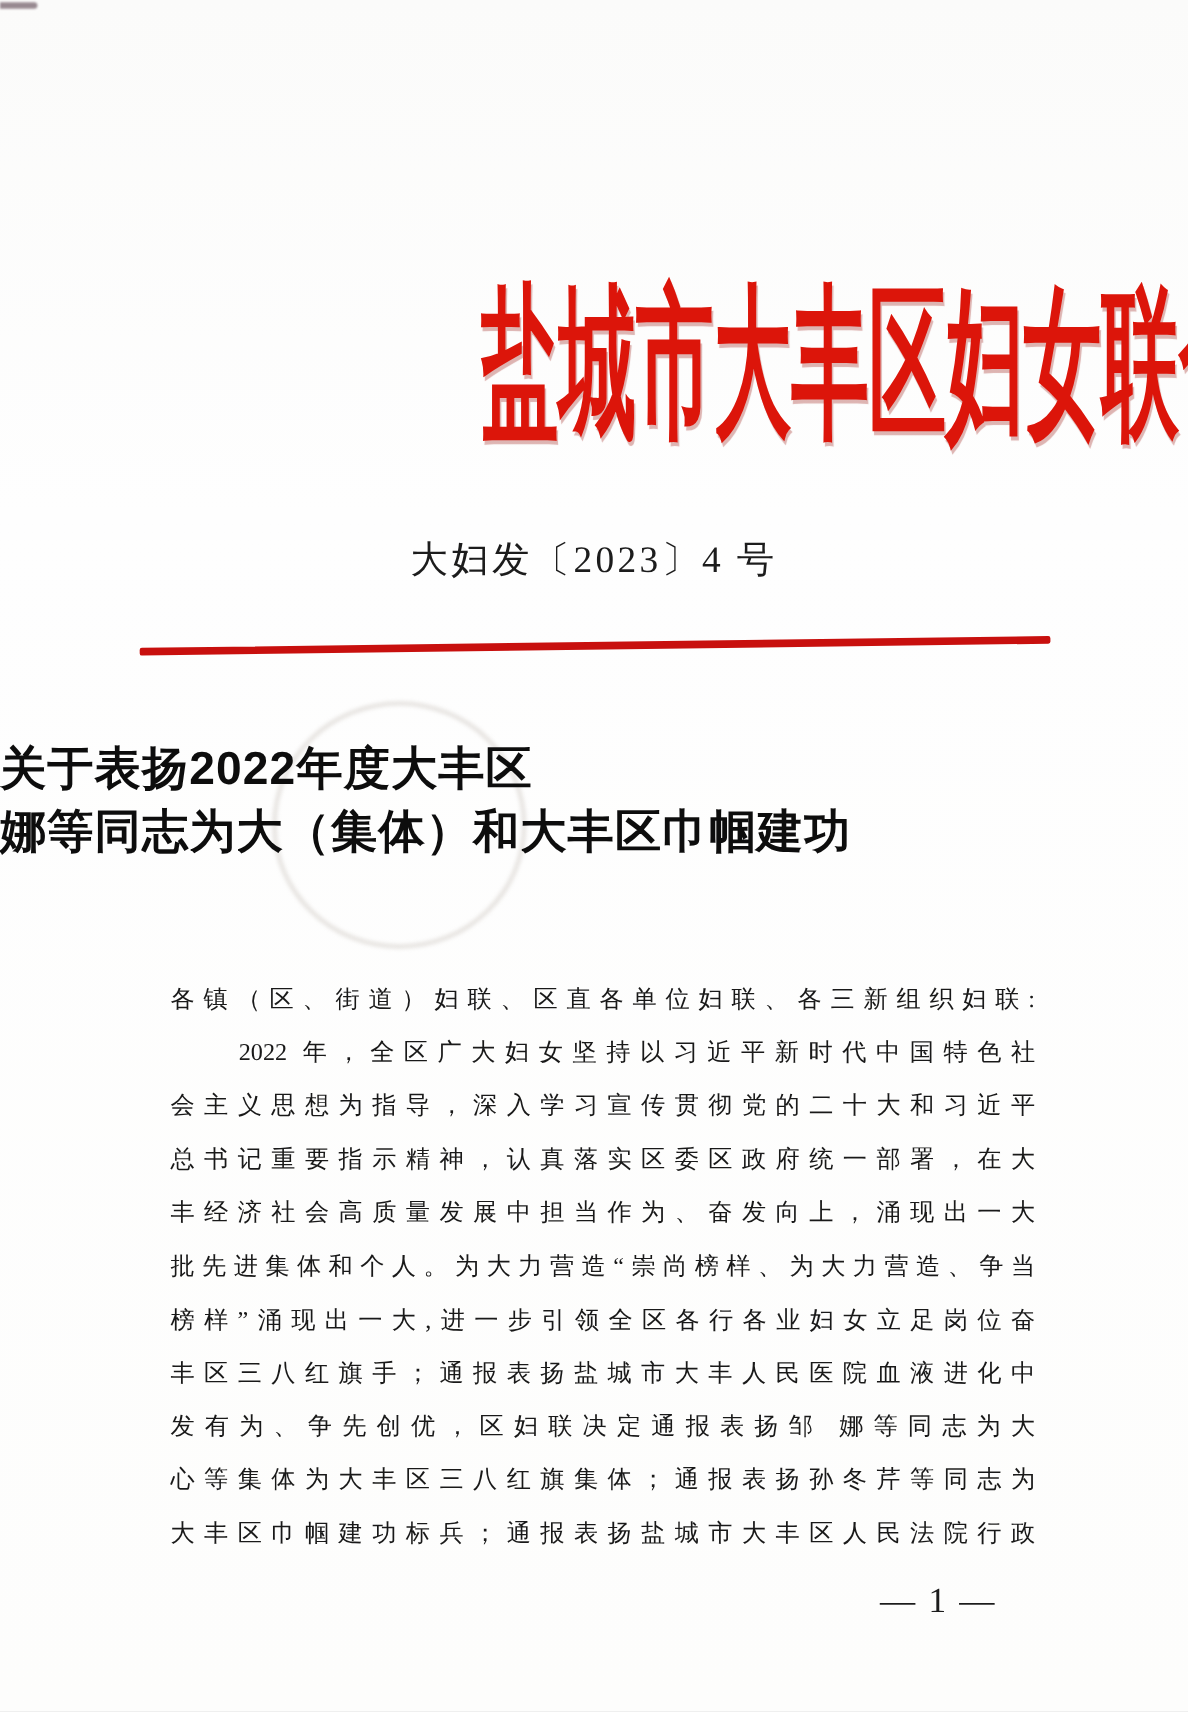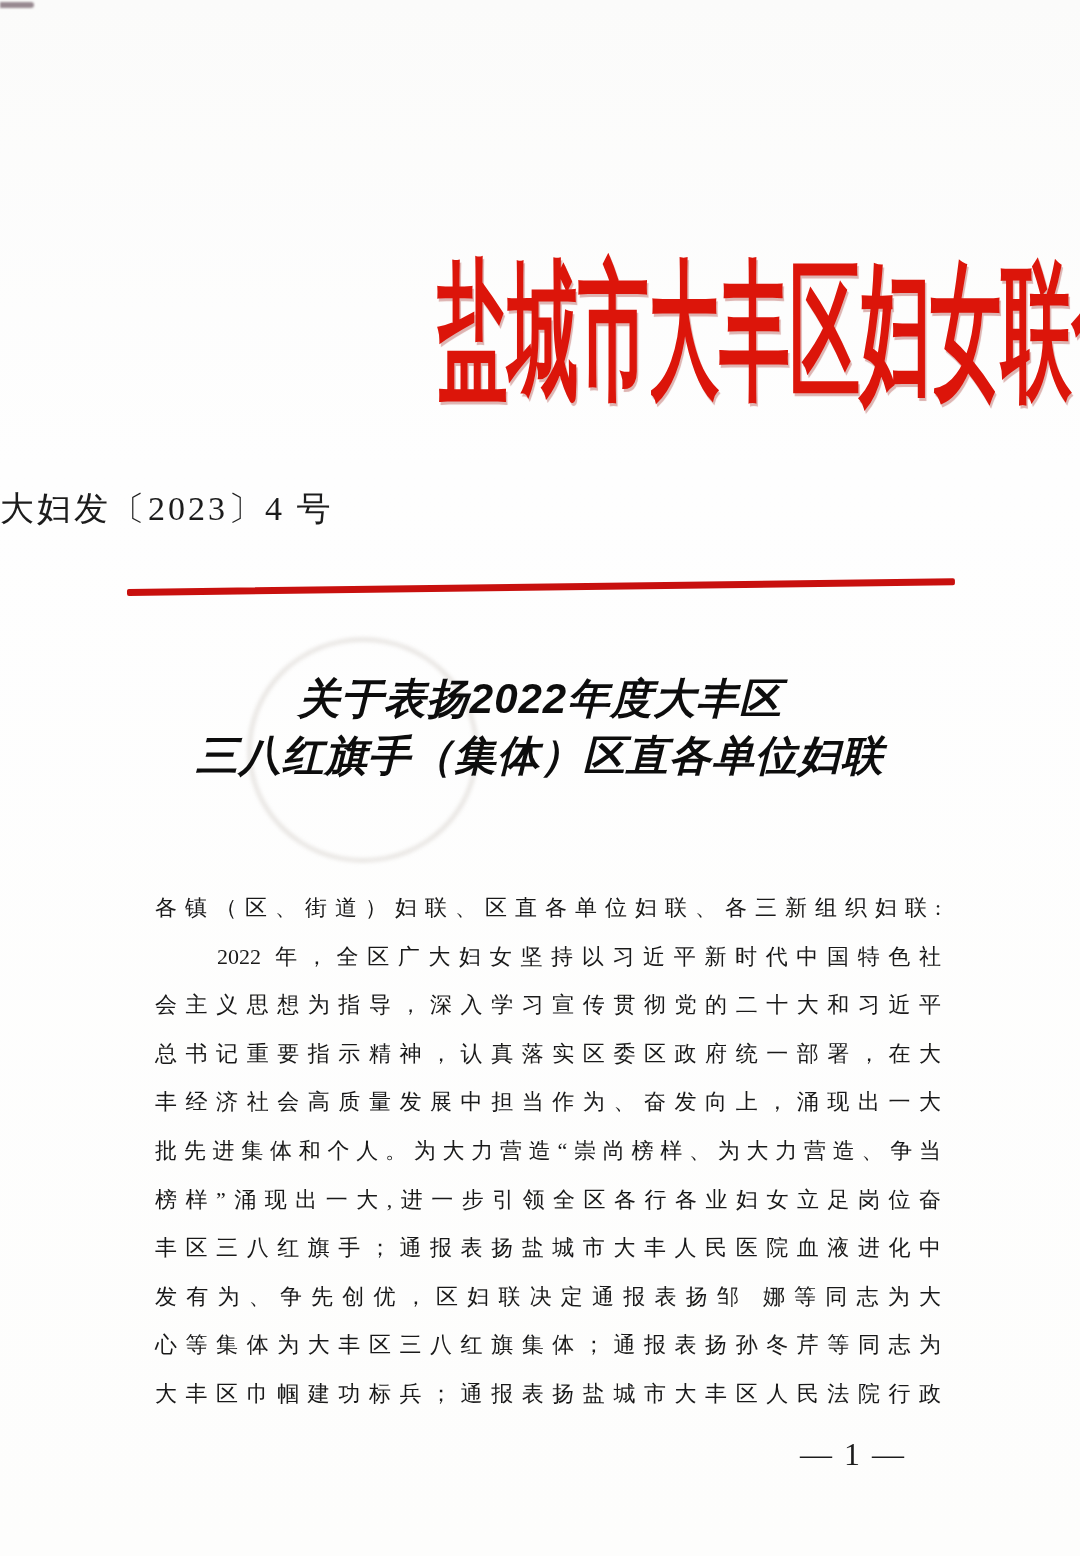--- a/index.html
+++ b/index.html
@@ -27,44 +27,44 @@
     font-family:"Liberation Serif", serif; font-weight:bold;
     font-size:150px; line-height:160px;
     color:#dc150a;
     transform:scaleX(0.47); transform-origin:50% 50%;
     text-shadow:3px 3px 1px rgba(150,12,6,0.30);
   }
 
   
   .docnum {
     position:absolute; top:486px; left:0; right:0;
-    font-size:34px; letter-spacing:3px; color:#1c1c1c;
+    text-align:center; font-size:34px; letter-spacing:3px; color:#1c1c1c;
   }
 
   
   .divider {
     position:absolute; left:127px; top:589px; width:828px; height:7px;
     background:#c8100e; border-radius:2px;
     transform:rotate(-0.75deg); transform-origin:left center;
   }
 
   
   .seal-ghost {
     position:absolute; left:248px; top:638px; width:224px; height:218px;
     border:3px solid rgba(172,160,150,0.38); border-radius:50%;
     filter:blur(2px);
   }
 
   
   .title-block {
     position:absolute; top:670px; left:0; right:0;
-    text-align:center;
+    text-align:left;
     font-family:"Liberation Sans", sans-serif;
     font-weight:700; font-size:42px; line-height:57px;
-    letter-spacing:1px; color:#0d0d0d;font-style:italic;
+    letter-spacing:1px; color:#0d0d0d;
   }
 
   
   .body-block {
     position:absolute; left:155px; top:884px; width:786px;
     font-size:22px; line-height:48.6px; color:#191919;
   }
   .body-line { text-align:justify; text-align-last:justify; height:48.6px; overflow:visible; }
   .body-line.indent { padding-left:62px; }
 
@@ -86,21 +86,21 @@
   </div>
 
   <div class="docnum">大妇发〔2023〕4 号</div>
 
   <div class="divider"></div>
 
   <div class="seal-ghost"></div>
 
   <div class="title-block">
     <div>关于表扬2022年度大丰区</div>
-    <div>三八红旗手（集体）区直各单位妇联</div>
+    <div>娜等同志为大（集体）和大丰区巾帼建功</div>
   </div>
 
   <div class="body-block">
     <div class="body-line">各镇（区、街道）妇联、区直各单位妇联、各三新组织妇联:</div>
     <div class="body-line indent">2022 年，全区广大妇女坚持以习近平新时代中国特色社</div>
     <div class="body-line">会主义思想为指导，深入学习宣传贯彻党的二十大和习近平</div>
     <div class="body-line">总书记重要指示精神，认真落实区委区政府统一部署，在大</div>
     <div class="body-line">丰经济社会高质量发展中担当作为、奋发向上，涌现出一大</div>
     <div class="body-line">批先进集体和个人。为大力营造“崇尚榜样、为大力营造、争当</div>
     <div class="body-line">榜样”涌现出一大,进一步引领全区各行各业妇女立足岗位奋</div>

